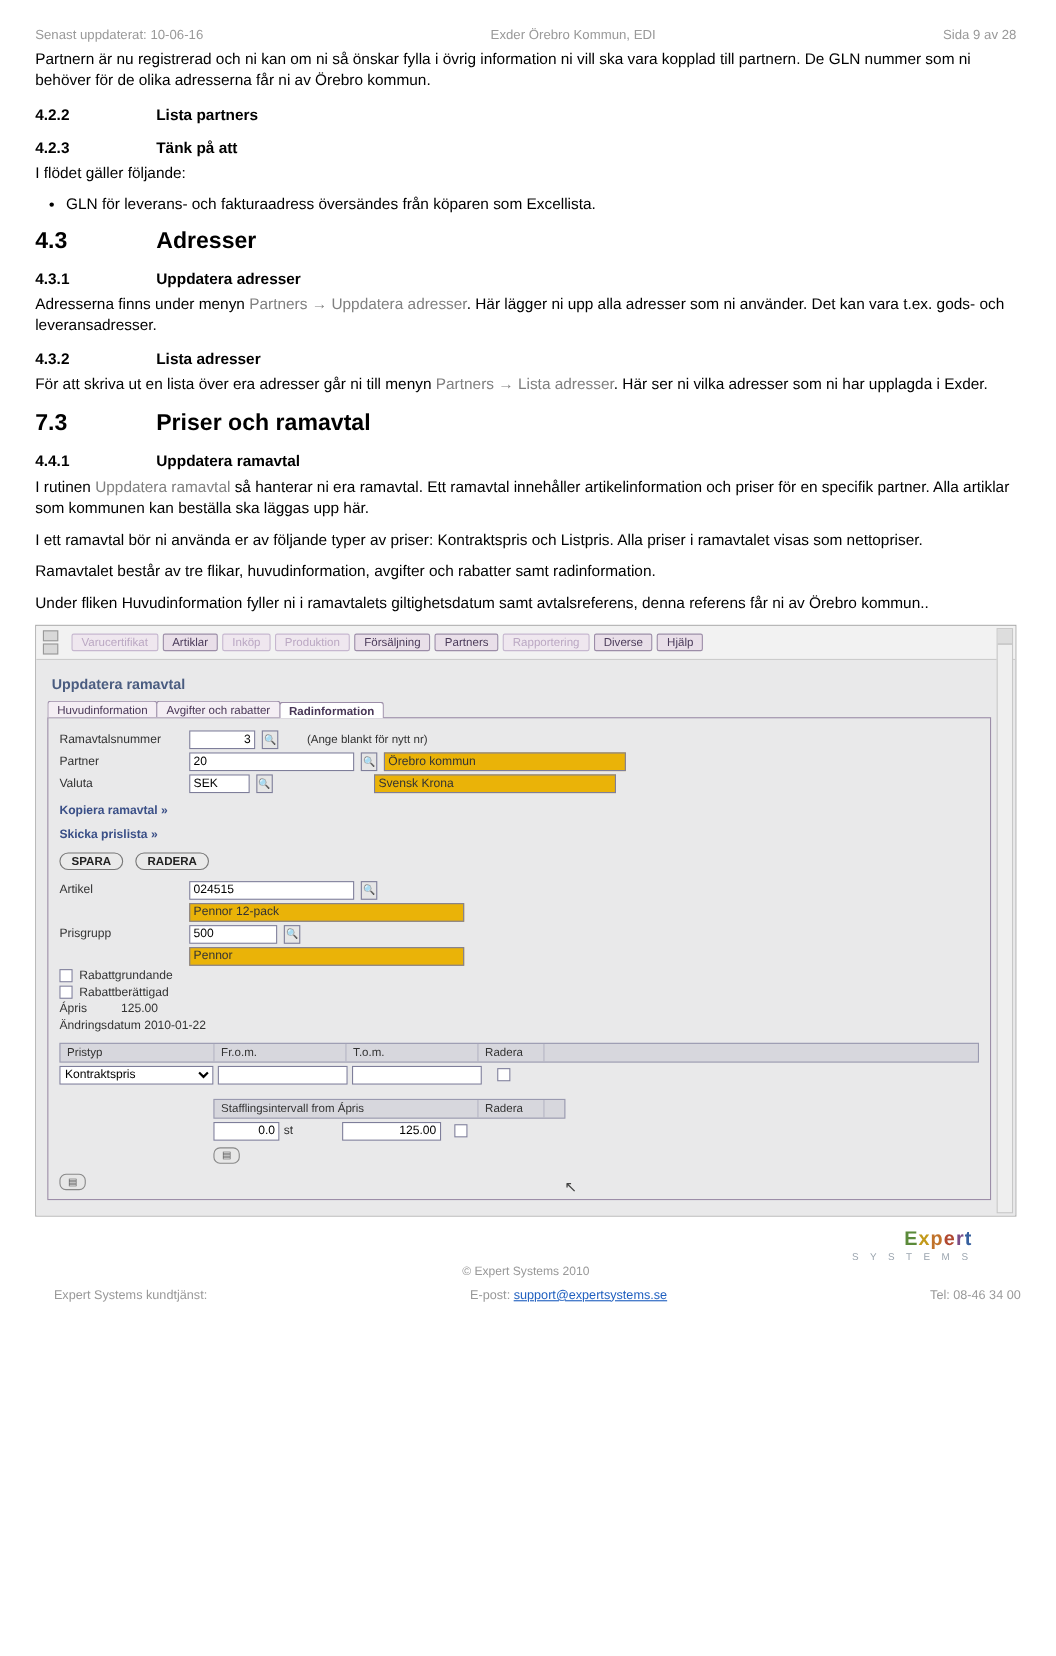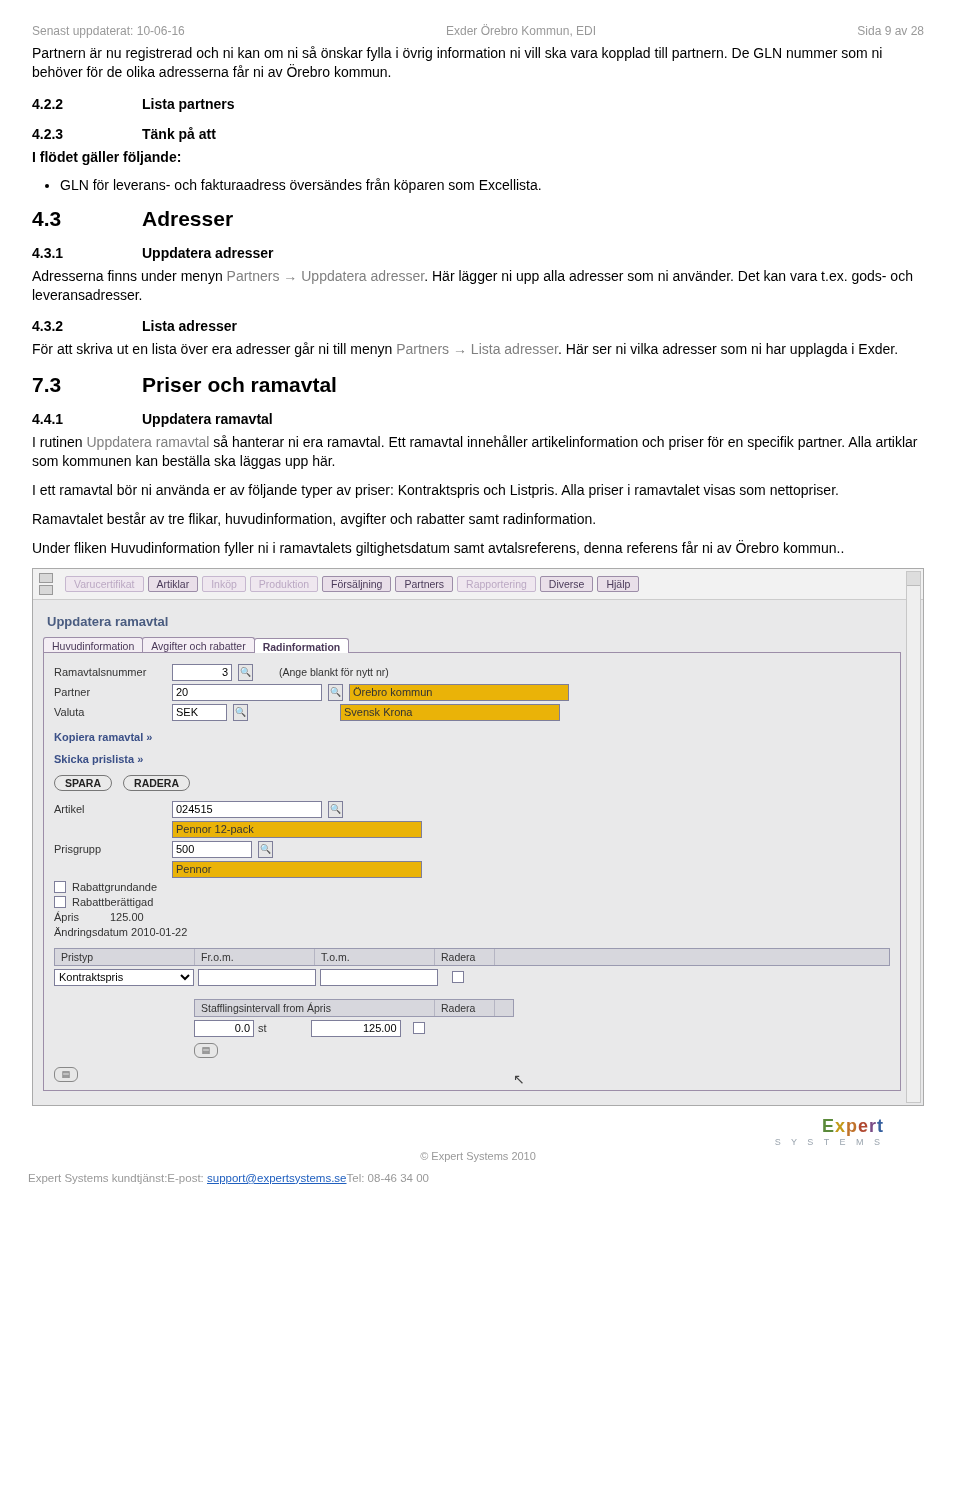--- a/index.html
+++ b/index.html
@@ -50,21 +50,21 @@
   .sel { height: 17px; background: #fff; border: 1px solid #7e7e9a; font-size: 11px; }
   .chk { width: 12px; height: 12px; border: 1px solid #7e7e9a; background: #fff; display: inline-block; }
   .pill { width: 24px; height: 15px; border: 1px solid #888; border-radius: 6px; background: #e7e7e7; display: inline-flex; align-items: center; justify-content: center; font-size: 9px; color: #555; }
   .cursor { position: absolute; font-size: 14px; color: #444; }
   .footer-logo { text-align: right; padding: 10px 40px 0 0; }
   .logo { display: inline-block; }
   .logo .top { font-size: 18px; font-weight: bold; letter-spacing: 1px; }
   .logo .e1 { color: #5b8a3a; } .logo .e2 { color: #c39a1a; } .logo .e3 { color: #c0722a; } .logo .e4 { color: #b04830; } .logo .e5 { color: #7a4c86; } .logo .e6 { color: #355f9e; }
   .logo .sub { font-size: 9px; letter-spacing: 4px; color: #9aa4ae; text-align: center; }
   .copyright { text-align: center; font-size: 11px; color: #999; margin-top: 2px; }
-  .bottombar { display: flex; justify-content: flex-start; font-size: 11.5px; color: #999; padding: 2px 32px 10px 28px; }
+  .bottombar { display: flex; justify-content: space-between; font-size: 11.5px; color: #999; padding: 2px 32px 10px 49px; }
   .bottombar a { color: #1f5fbf; text-decoration: underline; }
 </style>
 </head>
 <body>
 
 <div class="page">
   <div class="topbar">
     <span>Senast uppdaterat: 10-06-16</span>
     <span>Exder Örebro Kommun, EDI</span>
     <span>Sida 9 av 28</span>
@@ -72,21 +72,21 @@
 
   <p class="body-text">Partnern är nu registrerad och ni kan om ni så önskar fylla i övrig information ni vill ska vara kopplad till partnern. De GLN nummer som ni behöver för de olika adresserna får ni av Örebro kommun.</p>
 
   <div class="h3">
     <span class="num">4.2.2</span><span>Lista partners</span>
   </div>
 
   <div class="h3">
     <span class="num">4.2.3</span><span>Tänk på att</span>
   </div>
-  <p class="body-text" style="font-weight:bold">I flödet gäller följande:</p>
+  <p class="body-text" style="font-weight:normal">I flödet gäller följande:</p>
   <ul class="bul">
     <li>GLN för leverans- och fakturaadress översändes från köparen som Excellista.</li>
   </ul>
 
   <div class="h2">
     <span class="num">4.3</span><span>Adresser</span>
   </div>
 
   <div class="h3">
     <span class="num">4.3.1</span><span>Uppdatera adresser</span>

